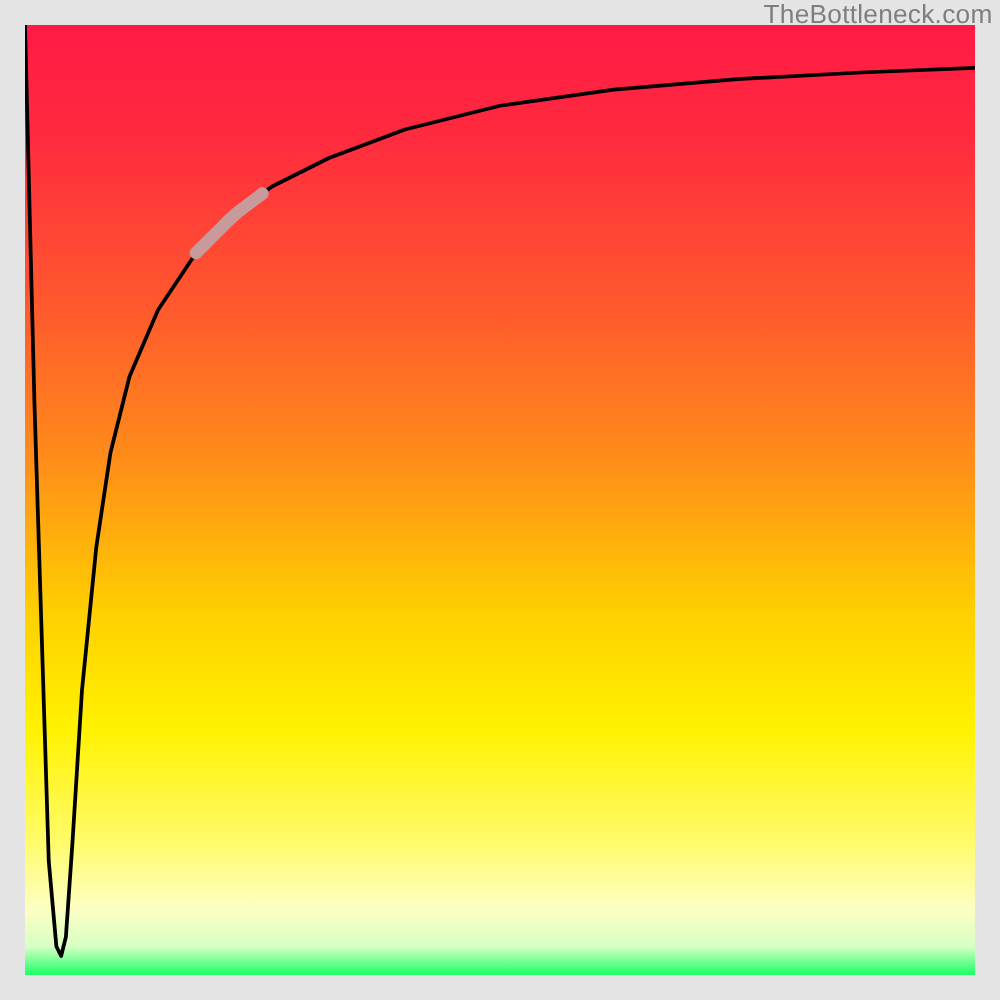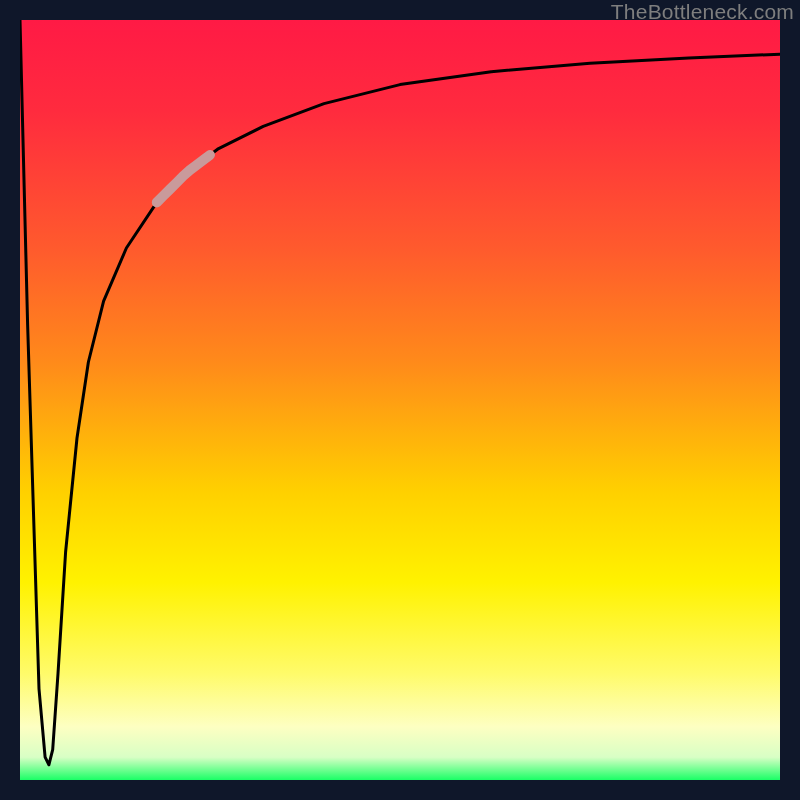--- a/index.html
+++ b/index.html
@@ -8,21 +8,21 @@
     width: 800px;
     height: 800px;
     background: #000;
     font-family: Arial, Helvetica, sans-serif;
     overflow: hidden;
   }
   .outer {
     position: relative;
     width: 800px;
     height: 800px;
-    background: #0f172a;
+    background: #e5e5e5;
   }
   .plot {
     position: absolute;
     left: 20px;
     top: 20px;
     width: 760px;
     height: 760px;
     
     background: linear-gradient(
       to bottom,

